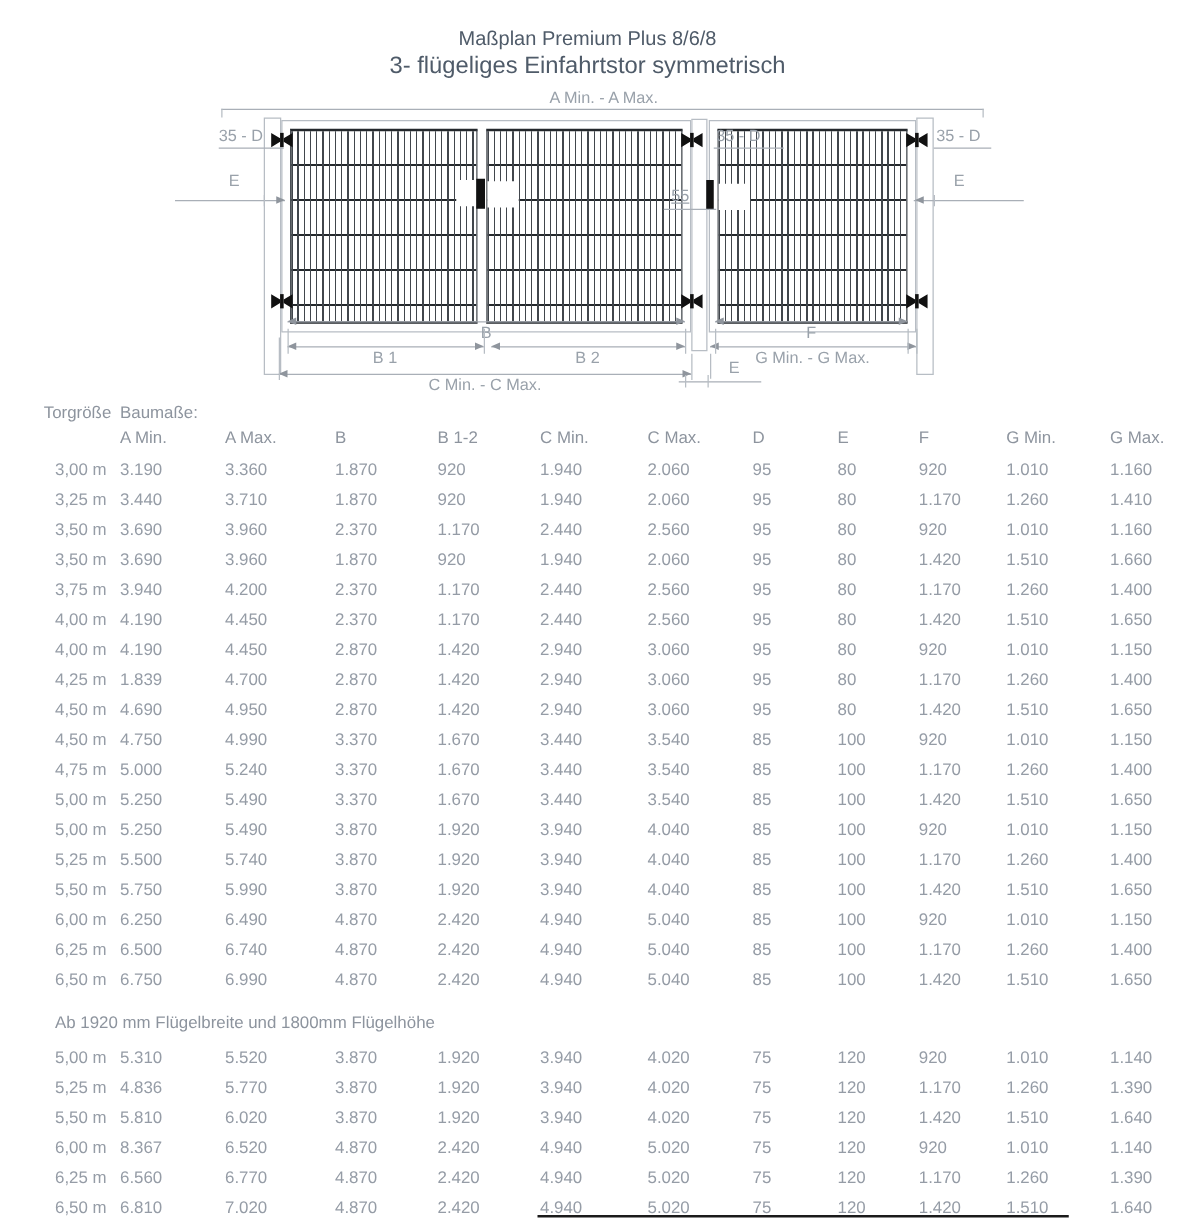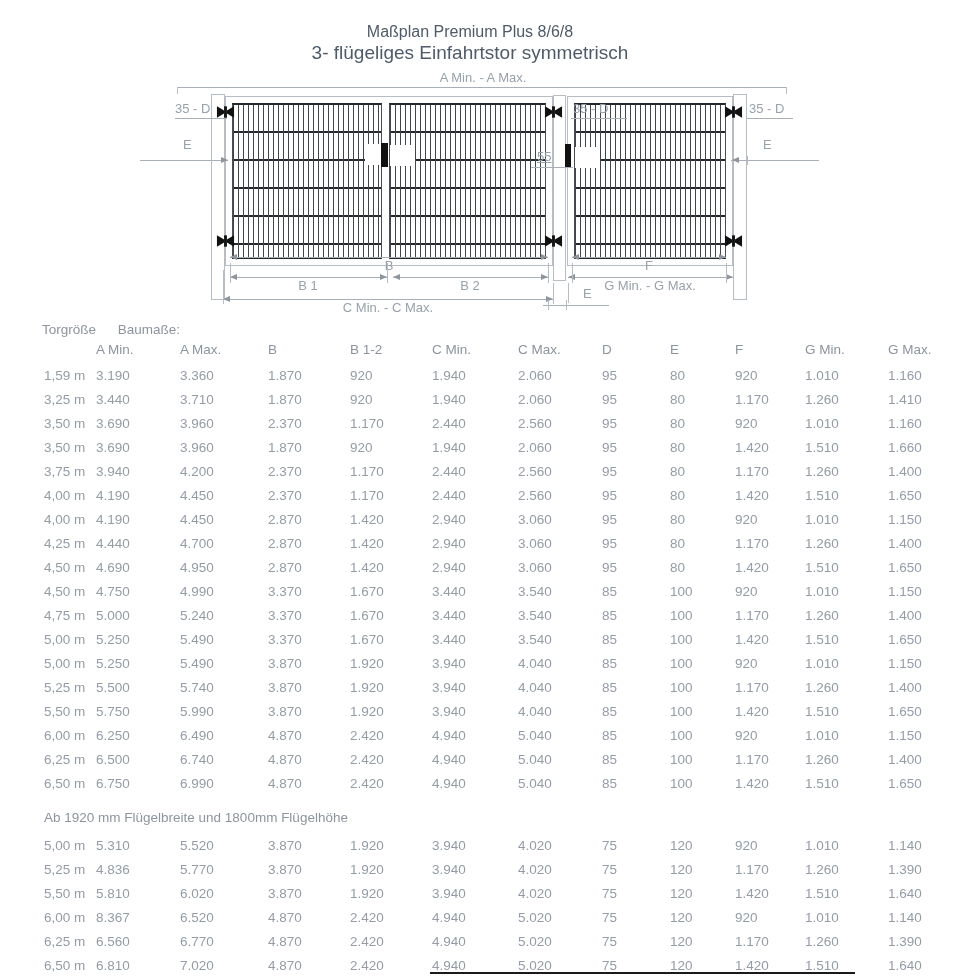--- a/index.html
+++ b/index.html
@@ -36,21 +36,21 @@
   .centered{transform:translateX(-50%);}
 
   
   .mtable{position:absolute;left:30px;top:320px;width:915px;color:#959ca6;font-size:13.5px;}
   .hrow,.trow{display:grid;grid-template-columns:66px 84px 88px 82px 82px 86px 84px 68px 65px 70px 83px 57px;}
   .hrow{height:20px;line-height:20px;}
   .trow{height:24px;line-height:24px;}
   .tcell{white-space:nowrap;}
   .trow .tcell:first-child{padding-left:14px;}
   .hrow .tcell:first-child{padding-left:5px;}
-  .group-head{color:#8d949e;text-align:right;}
+  .group-head{color:#8d949e;}
   .col-head{color:#8d949e;}
   .rows{margin-top:4px;}
   .section-note{height:24px;line-height:24px;padding-left:14px;margin-top:10px;margin-bottom:4px;color:#8d949e;white-space:nowrap;}
   .bottom-line{position:absolute;left:430px;top:972px;width:425px;height:2px;background:#1a1a1a;}
 </style>
 </head>
 <body>
 
 <div class="title-block">
   <div class="t1">Maßplan Premium Plus 8/6/8</div>
@@ -186,21 +186,21 @@
     <div class="tcell col-head">C Max.</div>
     <div class="tcell col-head">D</div>
     <div class="tcell col-head">E</div>
     <div class="tcell col-head">F</div>
     <div class="tcell col-head">G Min.</div>
     <div class="tcell col-head">G Max.</div>
   </div>
 
   <div class="rows">
       <div class="trow">
-        <div class="tcell">1,59 m</div>
+        <div class="tcell">3,00 m</div>
         <div class="tcell">3.190</div>
         <div class="tcell">3.360</div>
         <div class="tcell">1.870</div>
         <div class="tcell">920</div>
         <div class="tcell">1.940</div>
         <div class="tcell">2.060</div>
         <div class="tcell">95</div>
         <div class="tcell">80</div>
         <div class="tcell">920</div>
         <div class="tcell">1.010</div>
@@ -285,21 +285,21 @@
         <div class="tcell">2.940</div>
         <div class="tcell">3.060</div>
         <div class="tcell">95</div>
         <div class="tcell">80</div>
         <div class="tcell">920</div>
         <div class="tcell">1.010</div>
         <div class="tcell">1.150</div>
       </div>
       <div class="trow">
         <div class="tcell">4,25 m</div>
-        <div class="tcell">4.440</div>
+        <div class="tcell">1.839</div>
         <div class="tcell">4.700</div>
         <div class="tcell">2.870</div>
         <div class="tcell">1.420</div>
         <div class="tcell">2.940</div>
         <div class="tcell">3.060</div>
         <div class="tcell">95</div>
         <div class="tcell">80</div>
         <div class="tcell">1.170</div>
         <div class="tcell">1.260</div>
         <div class="tcell">1.400</div>

